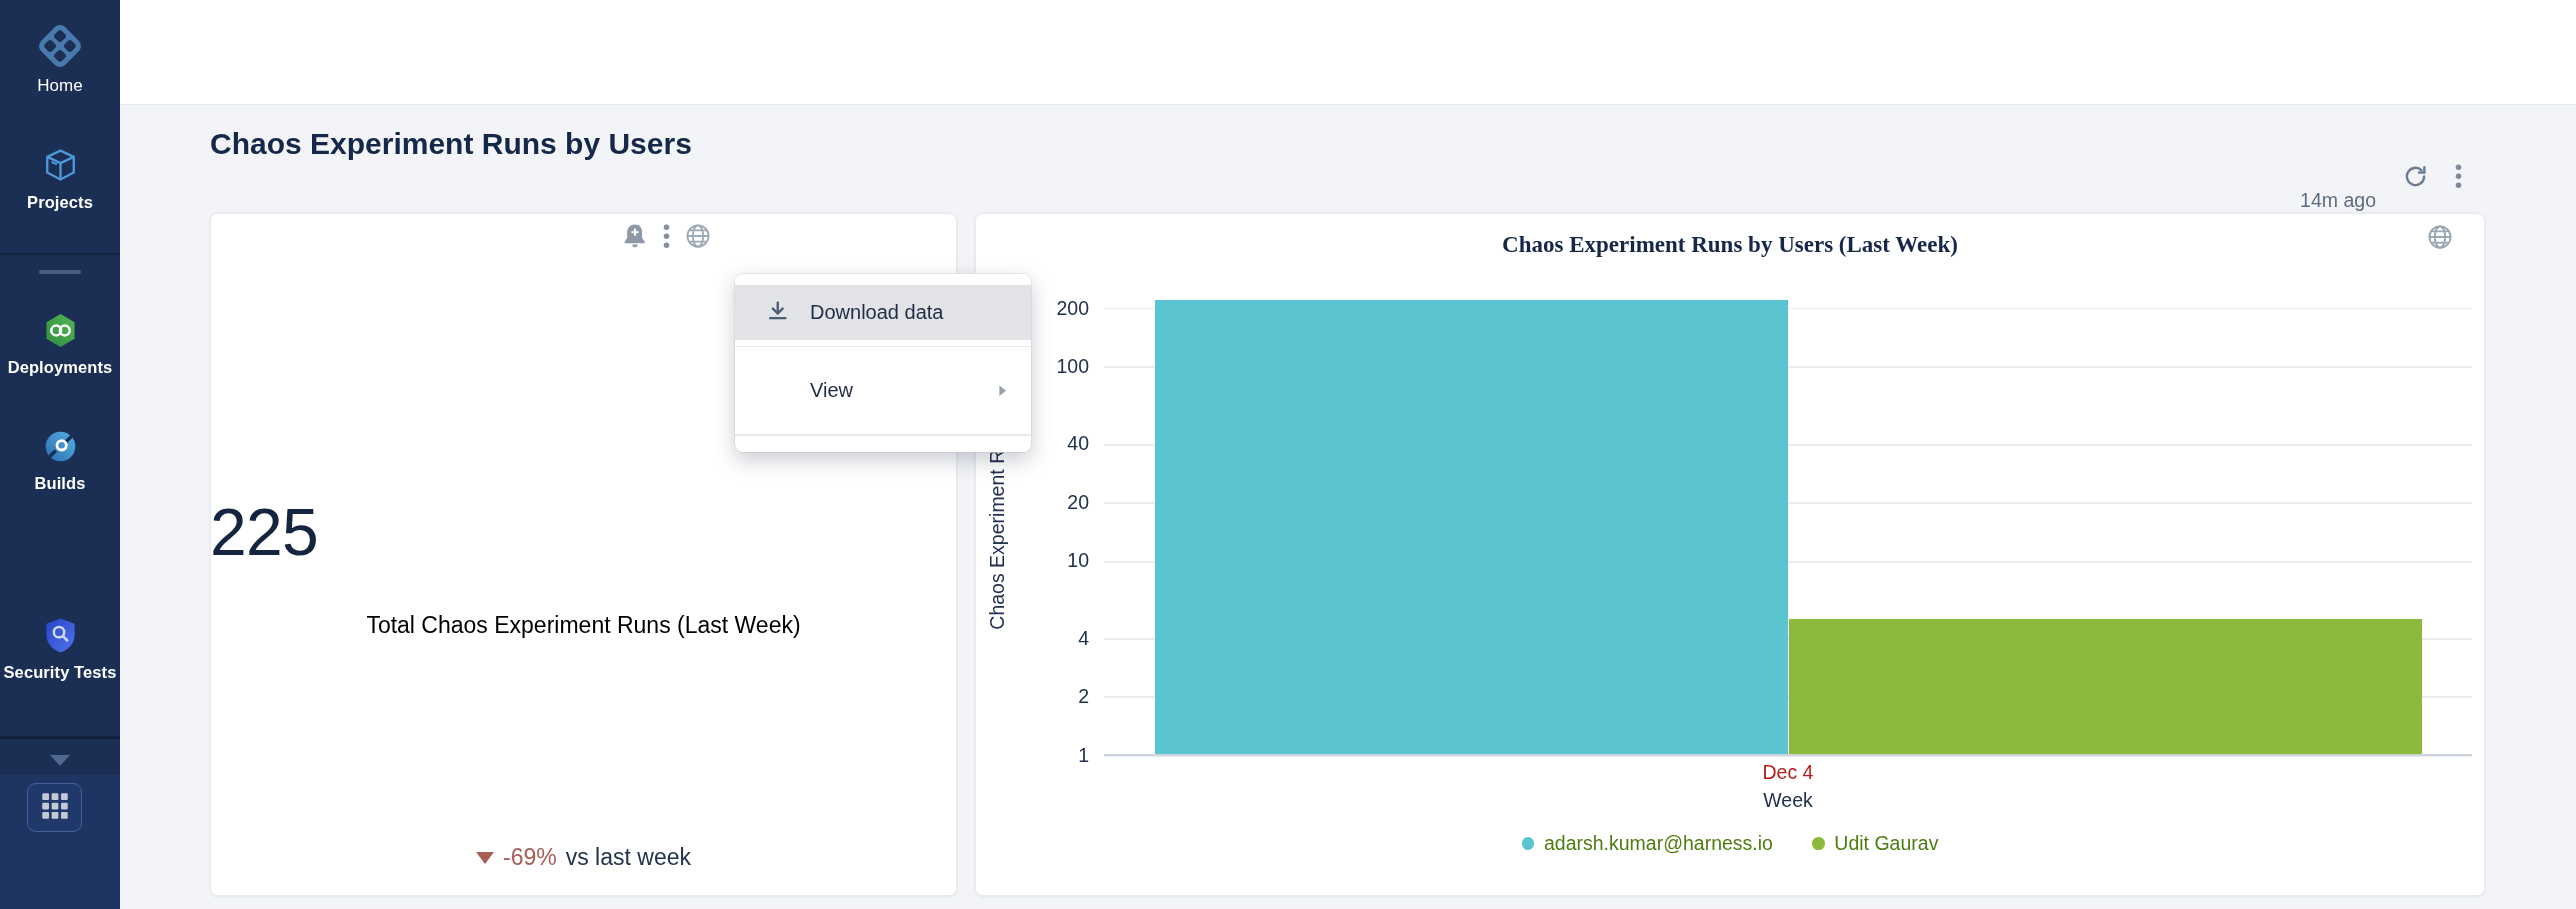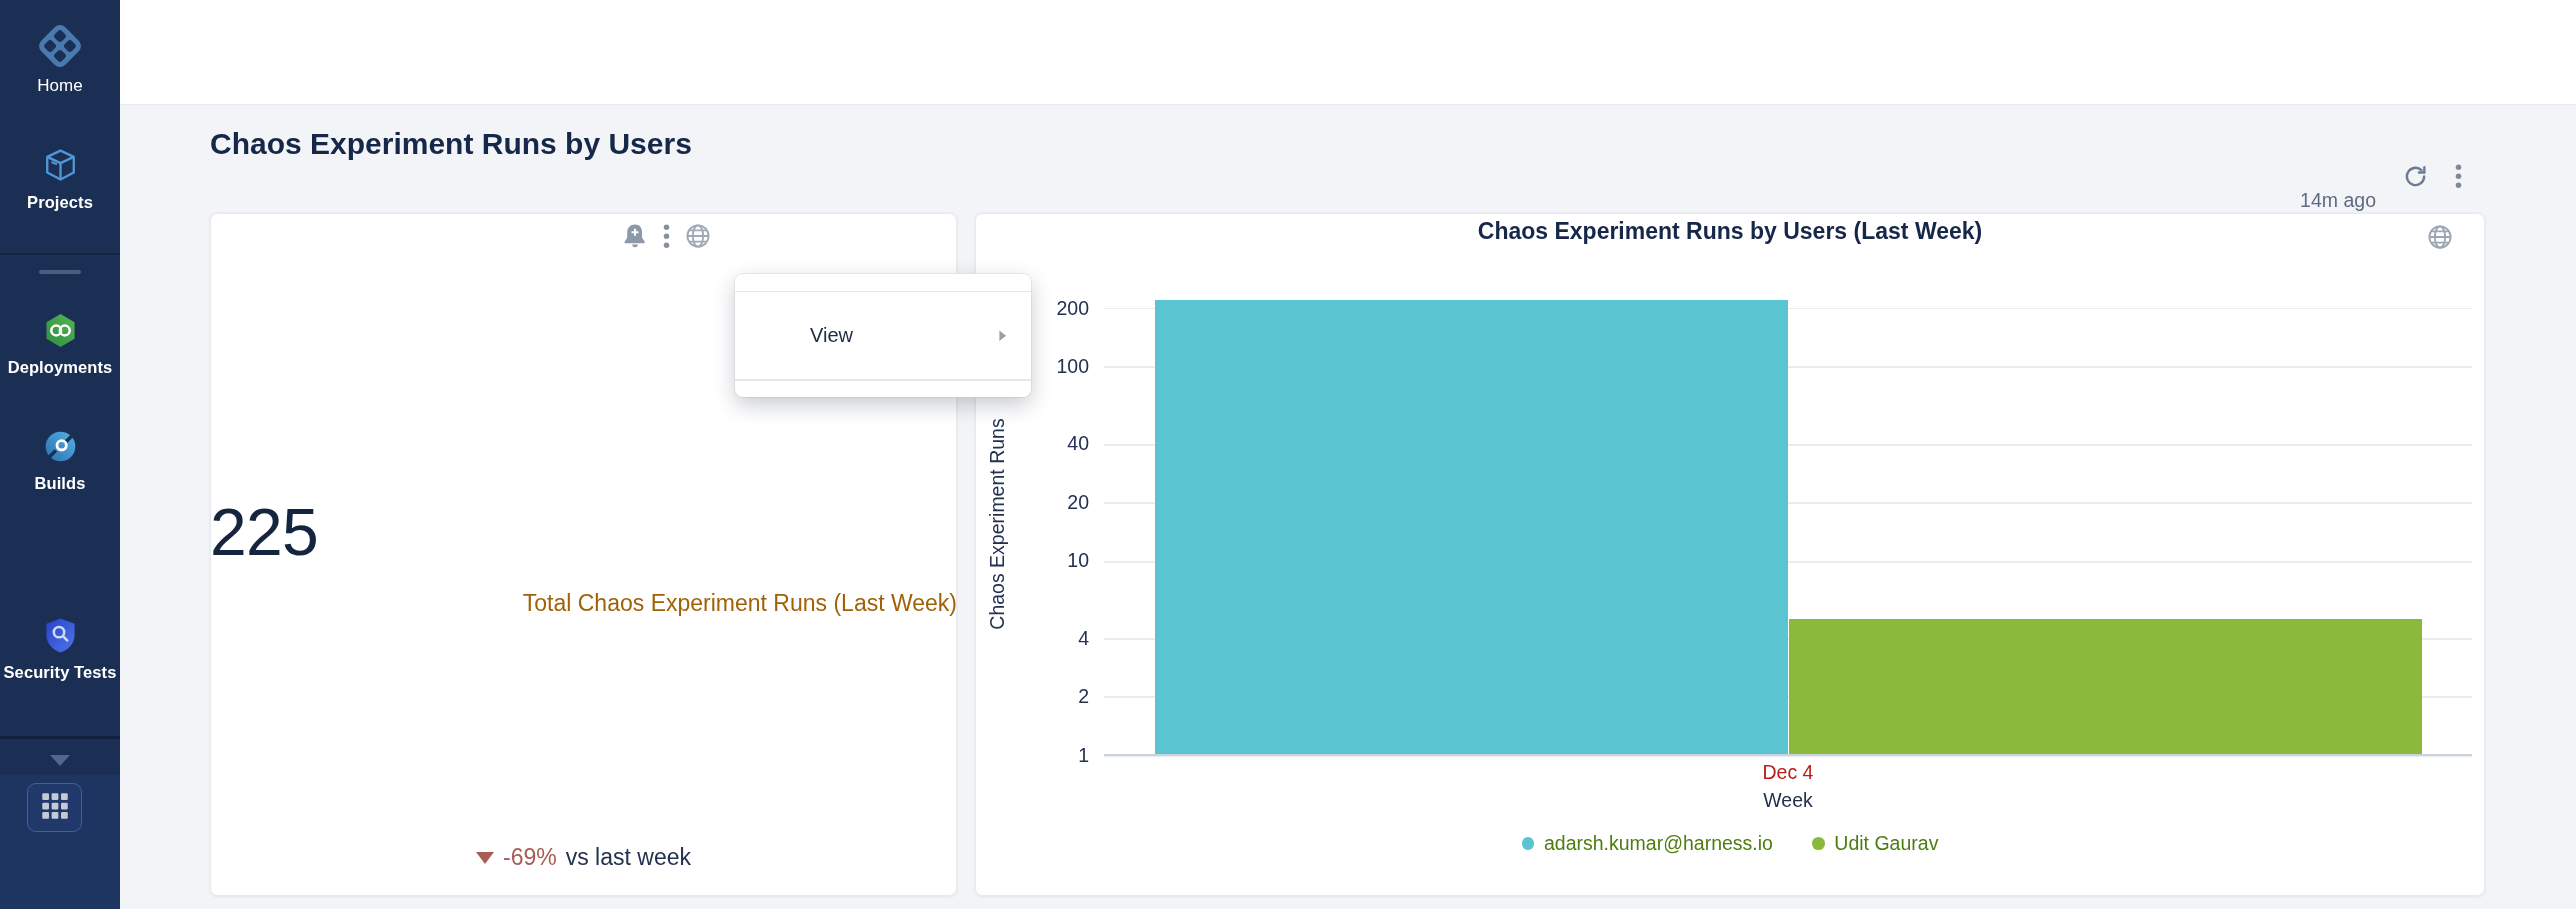--- a/index.html
+++ b/index.html
@@ -39,27 +39,27 @@
   .meta-row{position:absolute;top:141px;right:113px;display:flex;align-items:center;gap:25.5px;z-index:5;}
   .meta-time{font-size:19.5px;color:#5f6b80;margin-top:48px;}
   .icon-btn{display:flex;align-items:center;justify-content:center;cursor:pointer;}
   
   .card{position:absolute;background:#fff;border:0.7px solid #e7eaee;border-radius:7.5px;box-shadow:0 0.7px 3px rgba(20,30,50,.07);box-sizing:border-box;}
   #card-tile{left:210px;top:213px;width:747px;height:683px;}
   #card-chart{left:975px;top:213px;width:1510px;height:683px;}
   .tile-icons{position:absolute;left:622px;top:222px;display:flex;align-items:center;gap:13.5px;z-index:6;}
   .tile-icons .icon-btn{opacity:.95;}
   .tile-value{position:absolute;left:210px;top:494px;width:747px;text-align:left;font-size:66px;font-weight:500;color:#15243f;letter-spacing:-0.7px;z-index:4;}
-  .tile-label{position:absolute;left:210px;top:590px;width:747px;text-align:right;font-size:23px;color:#a16207;z-index:4;}
+  .tile-label{position:absolute;left:210px;top:612px;width:747px;text-align:center;font-size:23px;color:#000000;z-index:4;}
   .tile-delta{position:absolute;left:210px;top:844px;width:747px;display:flex;align-items:center;justify-content:center;gap:9px;font-size:23px;z-index:4;}
   .delta-tri{width:0;height:0;border-left:9px solid transparent;border-right:9px solid transparent;border-top:12.7px solid #a85d55;}
   .delta-val{color:#a85d55;font-weight:500;}
   .delta-suffix{color:#22324f;}
   
-  .chart-title{position:absolute;left:975px;top:218px;width:1510px;text-align:center;font-size:23px;font-weight:600;color:#16274a;z-index:4;}
+  .chart-title{position:absolute;left:975px;top:232px;width:1510px;text-align:center;font-size:23px;font-weight:600;color:#16274a;z-index:4;font-family:Liberation Serif, serif;}
   .chart-globe{position:absolute;left:2426px;top:223px;z-index:6;}
   #plot{position:absolute;left:1104px;top:296px;width:1368px;height:459px;z-index:3;}
   .gridline{position:absolute;left:0;width:100%;height:1.5px;background:#e9edf1;}
   .axis-bottom{position:absolute;left:0;bottom:-0.7px;width:100%;height:1.5px;background:#ccd3dd;}
   .ytick{position:absolute;left:-150px;width:135px;text-align:right;font-size:19.5px;color:#223150;}
   .bar{position:absolute;bottom:0;}
   .y-title{position:absolute;left:997px;top:524px;transform:translate(-50%,-50%) rotate(-90deg);white-space:nowrap;
            font-size:19.5px;color:#223150;z-index:2;}
   .xcat{position:absolute;left:1104px;top:761px;width:1368px;text-align:center;font-size:19.5px;color:#b91c1c;z-index:4;}
   .xtitle{position:absolute;left:1104px;top:789px;width:1368px;text-align:center;font-size:19.5px;color:#223150;z-index:4;}
@@ -292,20 +292,30 @@
       <span class="legend-dot" style="background: rgb(90, 196, 209);"></span>
       <span class="legend-label">adarsh.kumar@harness.io</span>
     </div>
     <div class="legend-item">
       <span class="legend-dot" style="background: rgb(138, 185, 60);"></span>
       <span class="legend-label">Udit Gaurav</span>
     </div>
   </div>
 
 <div class="menu" id="menu">
+    <div class="menu-item highlight">
+      <span class="mi-icon">
+        <svg width="25.5" height="25.5" viewBox="0 0 34 34" fill="none" stroke="#4e5c72" stroke-width="3.2" stroke-linecap="round" stroke-linejoin="round">
+          <path d="M17 5v14"></path>
+          <path d="M10.5 12.8 17 19.3l6.5-6.5"></path>
+          <path d="M7 25.5h20"></path>
+        </svg>
+      </span>
+      <span>Download data</span>
+    </div>
     <div class="menu-div"></div>
     <div class="menu-item tall">
       <span class="mi-icon"></span>
       <span>View</span>
       <span class="mi-caret">
         <svg width="12.7" height="15.7" viewBox="0 0 17 21" fill="#97a1ae">
           <path d="M4.5 3.5l9 7-9 7z"></path>
         </svg>
       </span>
     </div>

